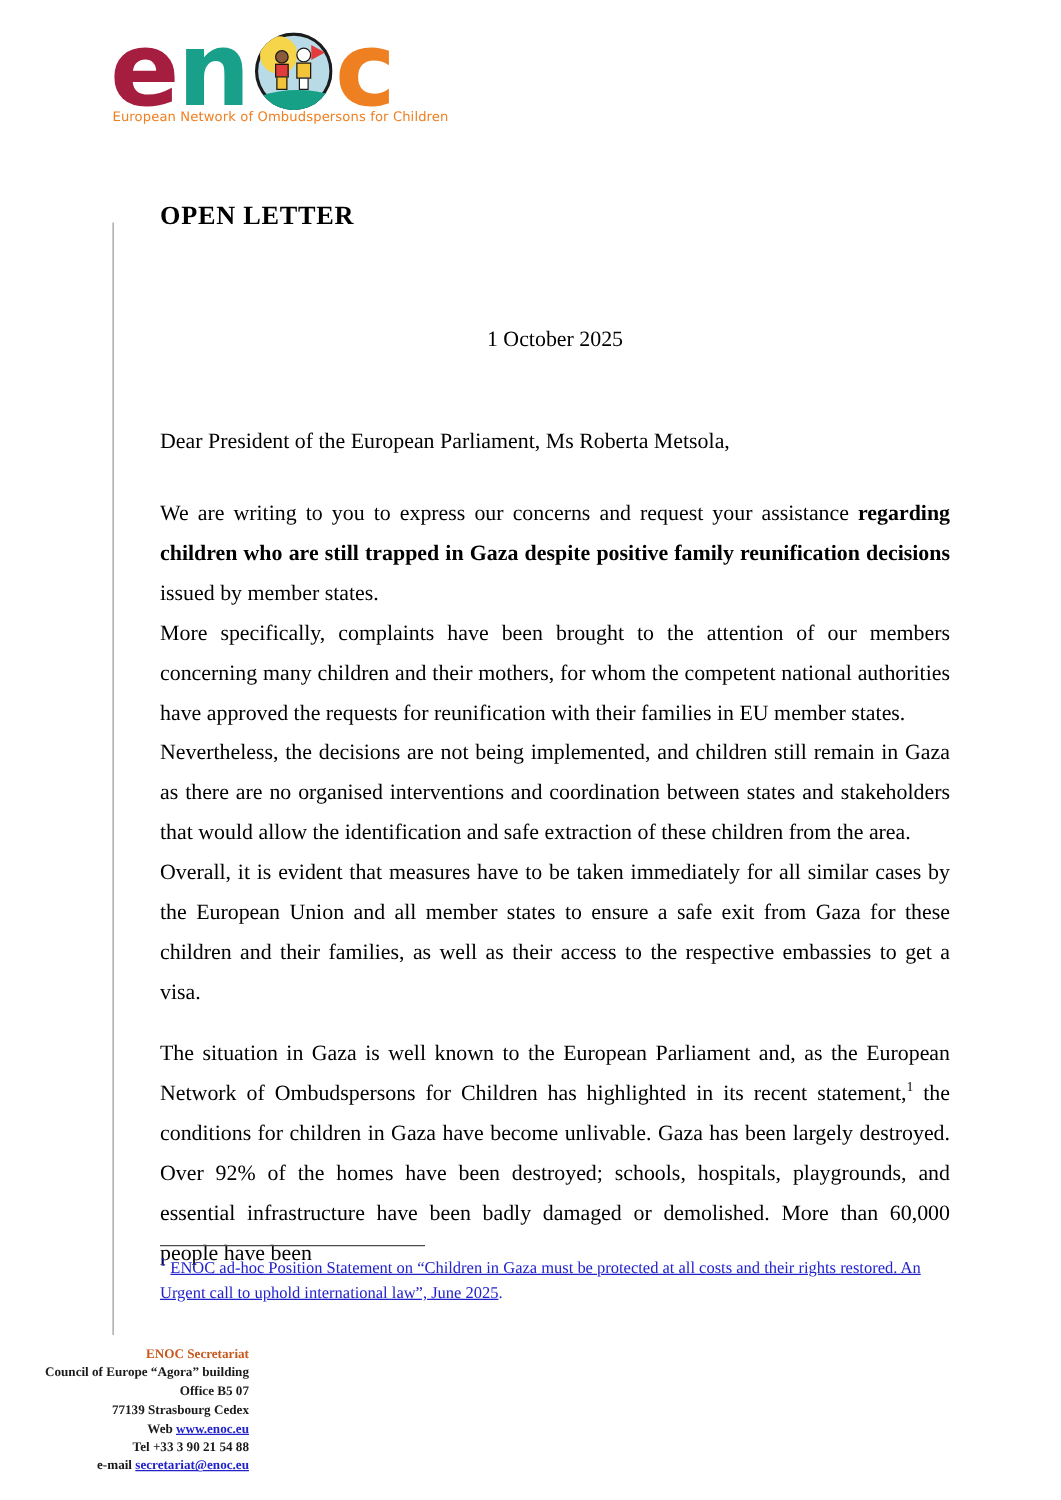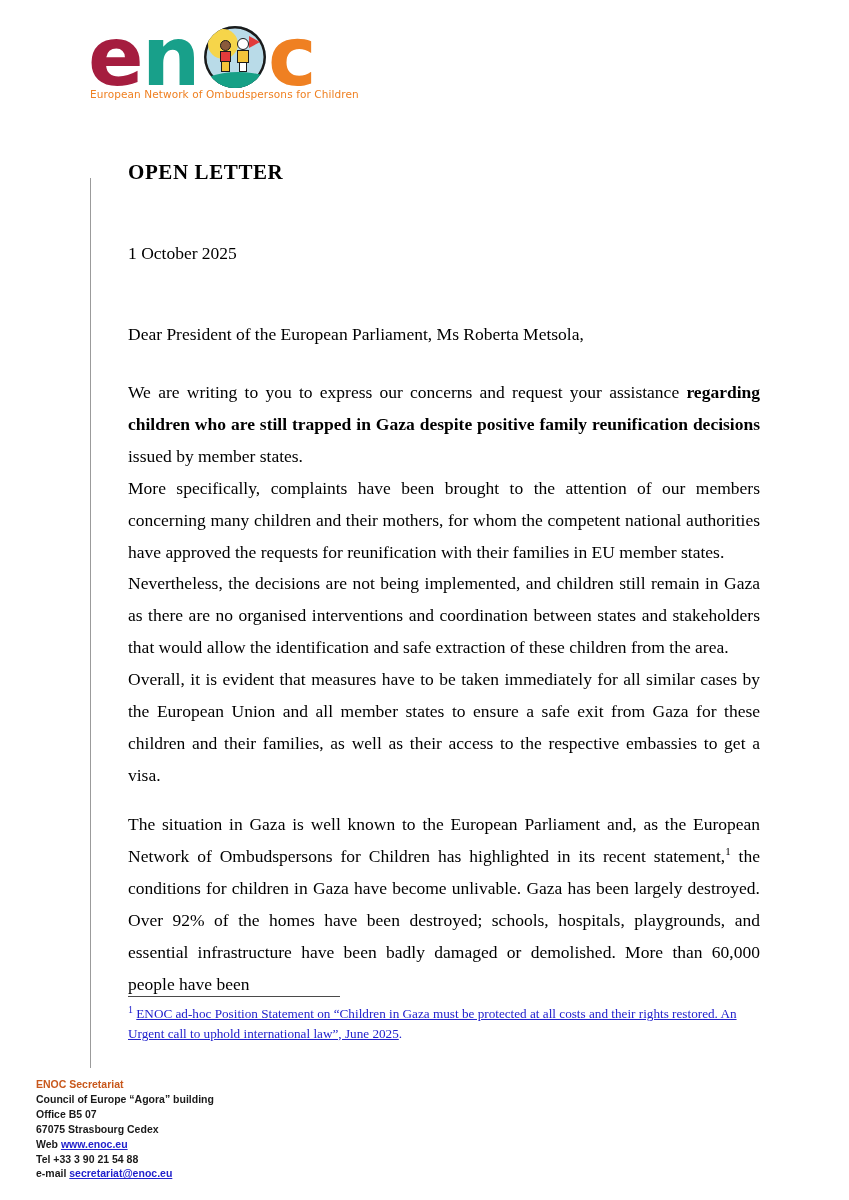--- a/index.html
+++ b/index.html
@@ -181,23 +181,23 @@
     width: 632px;
   }
   .doc-title {
     text-align: left;
     font-size: 21px;
     font-weight: bold;
     letter-spacing: 0.6px;
     margin: 0 0 4px 0;
   }
   .doc-date {
-    text-align: left;
+    text-align: center;
     font-size: 17.5px;
-    margin-top: 58px;
+    margin-top: 76px;
   }
   .salutations {
     margin-top: 58px;
   }
   .salutation {
     font-size: 17.5px;
     margin-bottom: 20px;
     line-height: 1.45;
   }
   .body-para {
@@ -247,25 +247,26 @@
   }
   .footnote .fn-link {
     text-decoration: underline;
   }
 
   
   .footer {
     position: absolute;
     left: 36px;
     top: 1077px;
-    font-family: Liberation Sans, sans-serif;
+    font-family: Liberation Serif, serif;
     font-weight: 700;
     font-size: 10.5px;
     line-height: 1.42;
     color: #1a1a1a;
+    text-align: right;
   }
   .footer .org {
     color: #c8581c;
   }
   .footer .lnk {
     color: #2222cc;
     text-decoration: underline;
   }
   .footer-row { white-space: nowrap; }
 </style>
@@ -328,17 +329,17 @@
 
 <div class="footnote-wrap">
   <div class="footnote-rule"></div>
   <div class="footnote"><span class="fn-num">1</span> <span class="fn-link">ENOC ad-hoc Position Statement on “Children in Gaza must be protected at all costs and their rights restored. An Urgent call to uphold international law”, June 2025</span><span>.</span></div>
 </div>
 
 <div class="footer">
   <div class="footer-row org">ENOC Secretariat</div>
   <div class="footer-row">Council of Europe “Agora” building</div>
   <div class="footer-row">Office B5 07</div>
-  <div class="footer-row">67075 Strasbourg Cedex</div>
+  <div class="footer-row">77139 Strasbourg Cedex</div>
   <div class="footer-row"><span>Web </span><span class="lnk">www.enoc.eu</span></div>
   <div class="footer-row">Tel +33 3 90 21 54 88</div>
   <div class="footer-row"><span>e-mail </span><span class="lnk">secretariat@enoc.eu</span></div>
 </div>
 
 </body></html>

